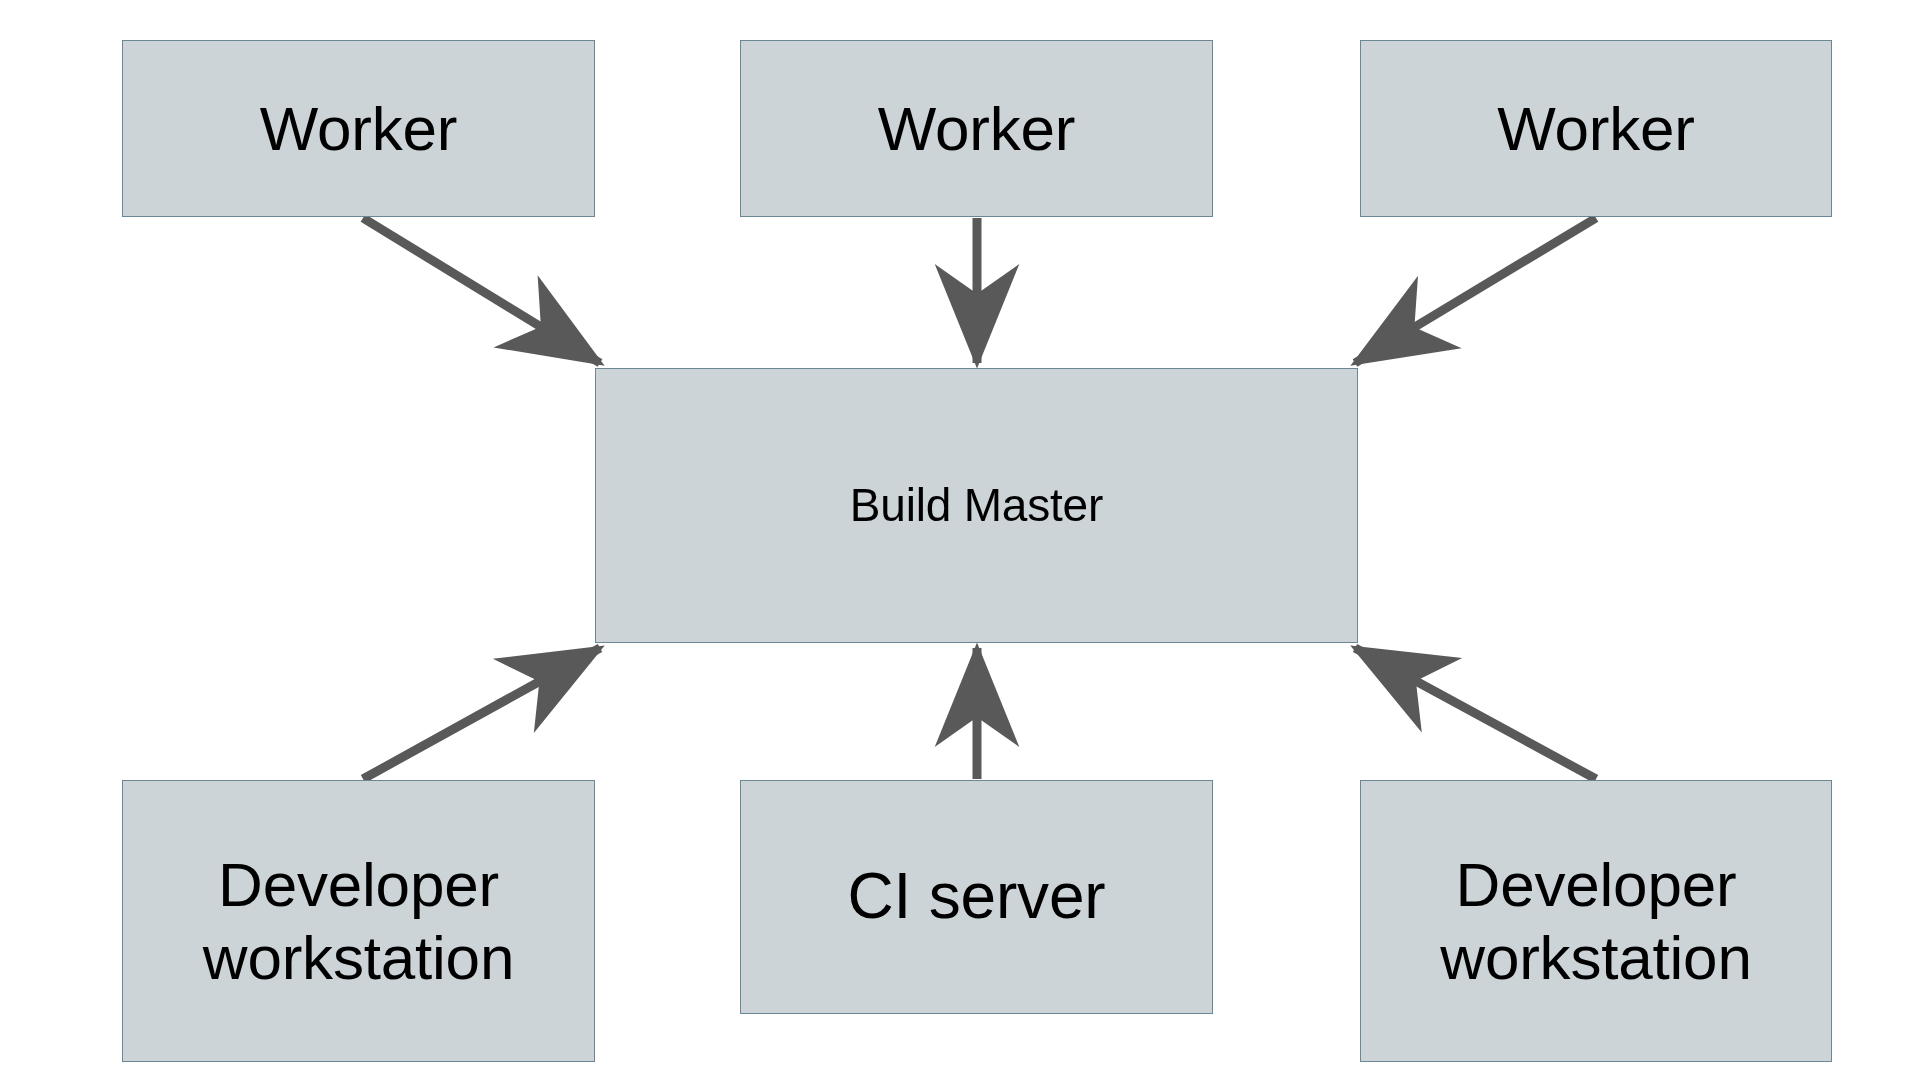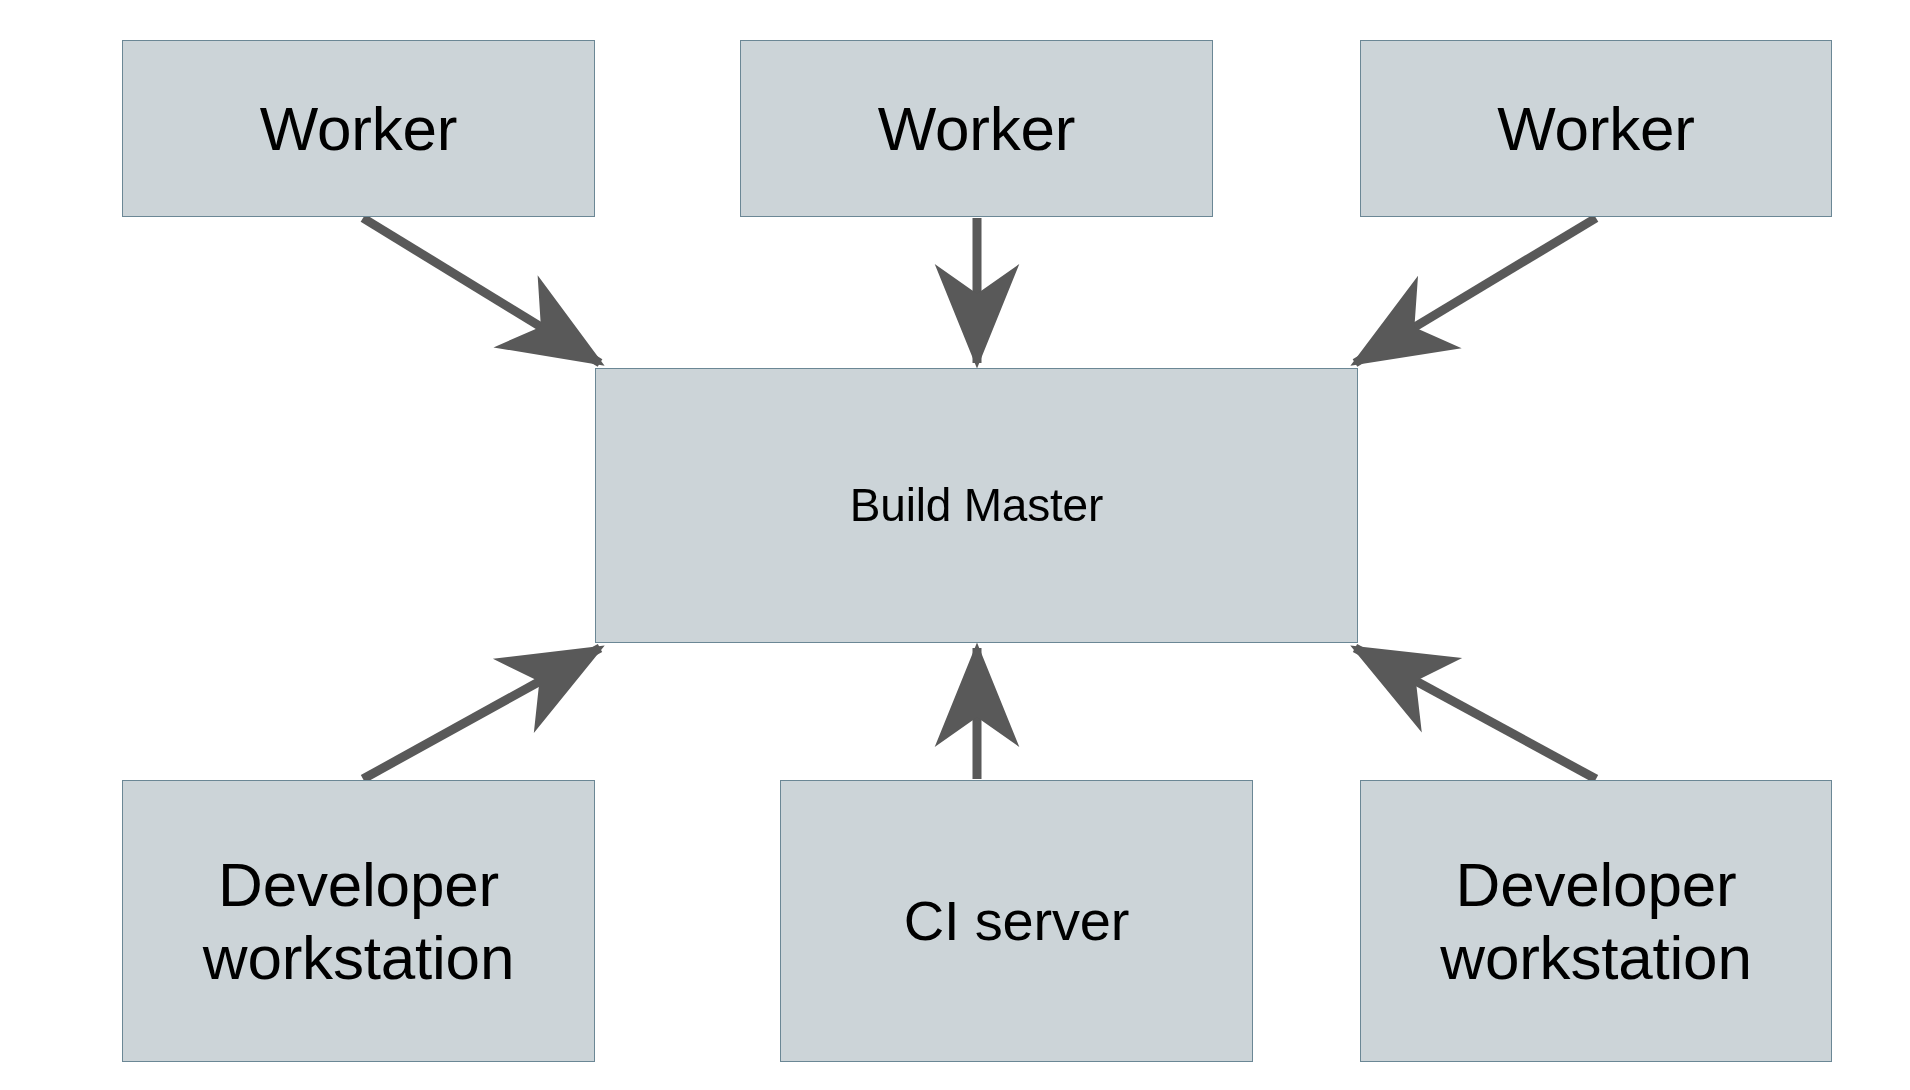--- a/index.html
+++ b/index.html
@@ -51,21 +51,21 @@
   
   #node-worker-1 { left: 122px;  top: 40px;  width: 473px; height: 177px; font-size: 62px; }
   #node-worker-2 { left: 740px;  top: 40px;  width: 473px; height: 177px; font-size: 62px; }
   #node-worker-3 { left: 1360px; top: 40px;  width: 472px; height: 177px; font-size: 62px; }
 
   
   #node-build-master { left: 595px; top: 368px; width: 763px; height: 275px; font-size: 46px; }
 
   
   #node-dev-ws-left  { left: 122px;  top: 780px; width: 473px; height: 282px; font-size: 62px; }
-  #node-ci-server    { left: 740px;  top: 780px; width: 473px; height: 282px; font-size: 56px; margin-left: 40px; }
+  #node-ci-server    { left: 740px;  top: 780px; width: 473px; height: 234px; font-size: 64px; }
   #node-dev-ws-right { left: 1360px; top: 780px; width: 472px; height: 282px; font-size: 62px; }
 </style>
 </head>
 <body>
 
 <div id="canvas">
 
   <svg id="edge-layer" width="1910" height="1090" viewBox="0 0 1910 1090" aria-hidden="true">
     <defs>
 

